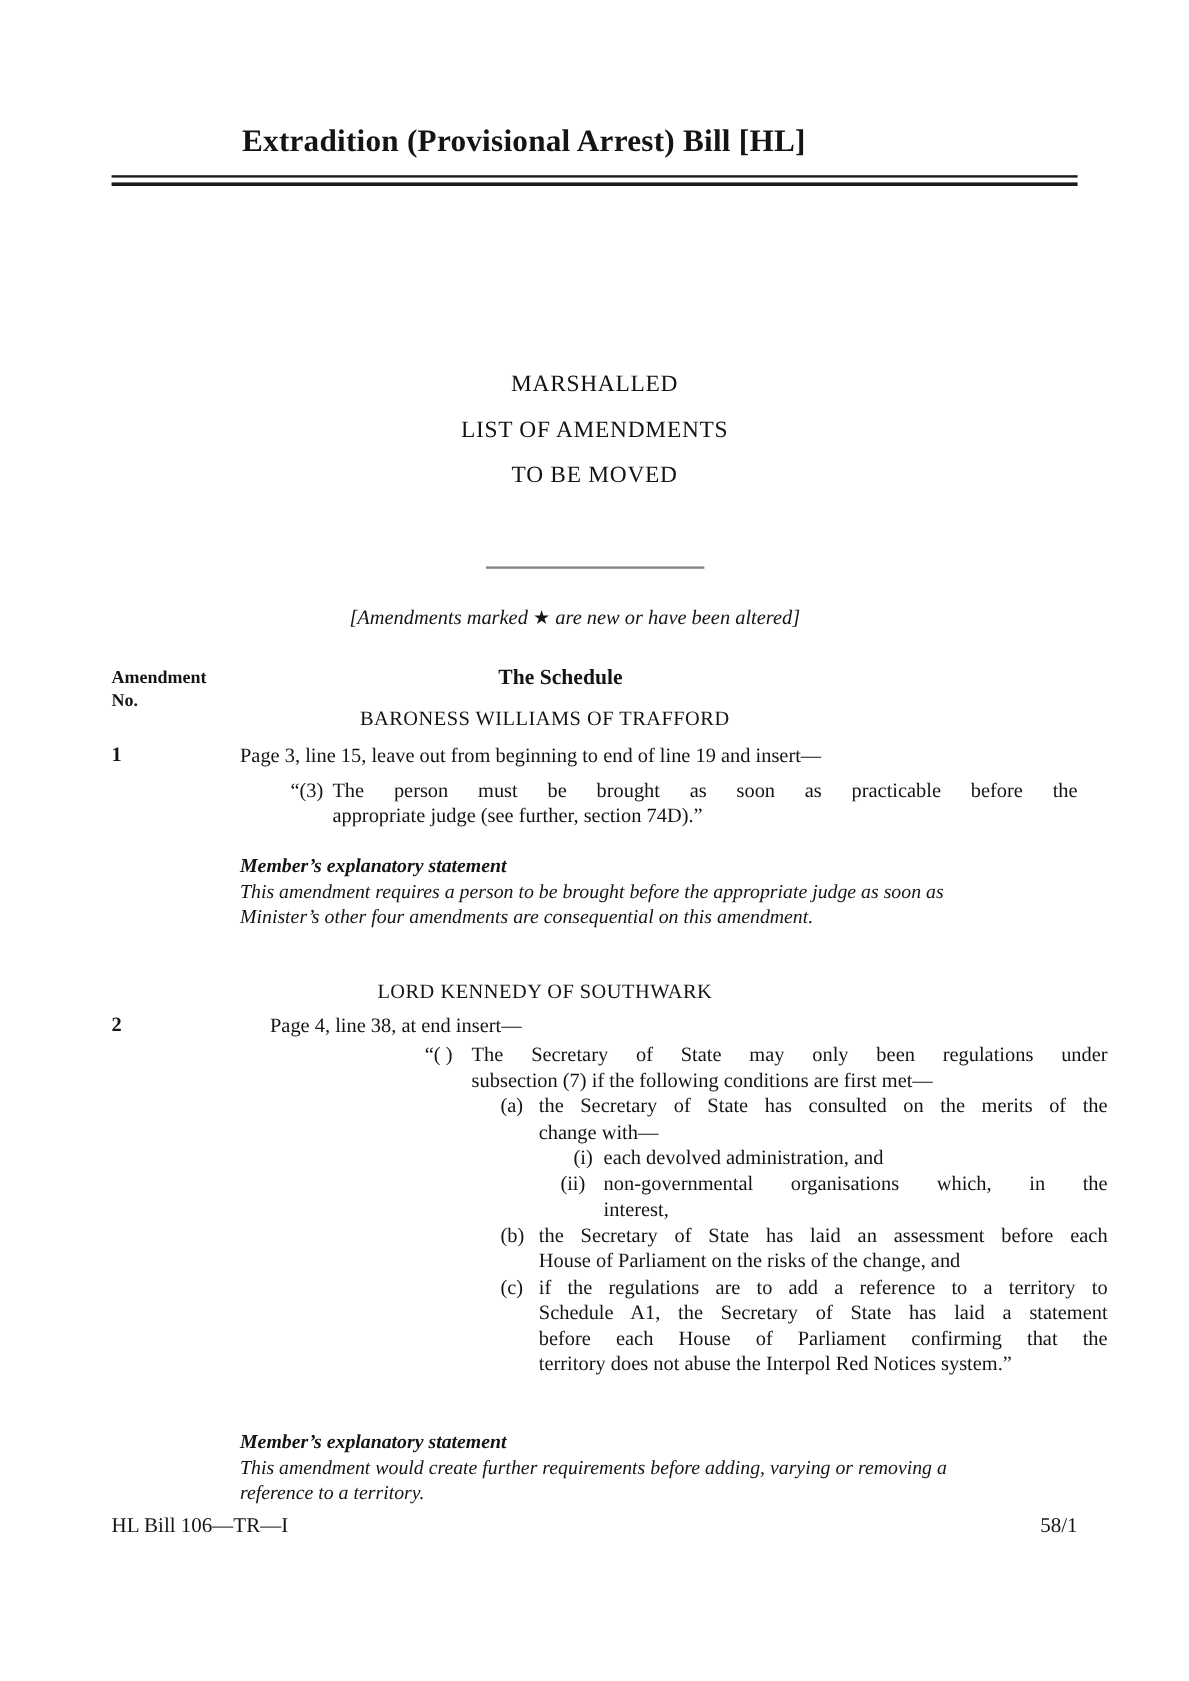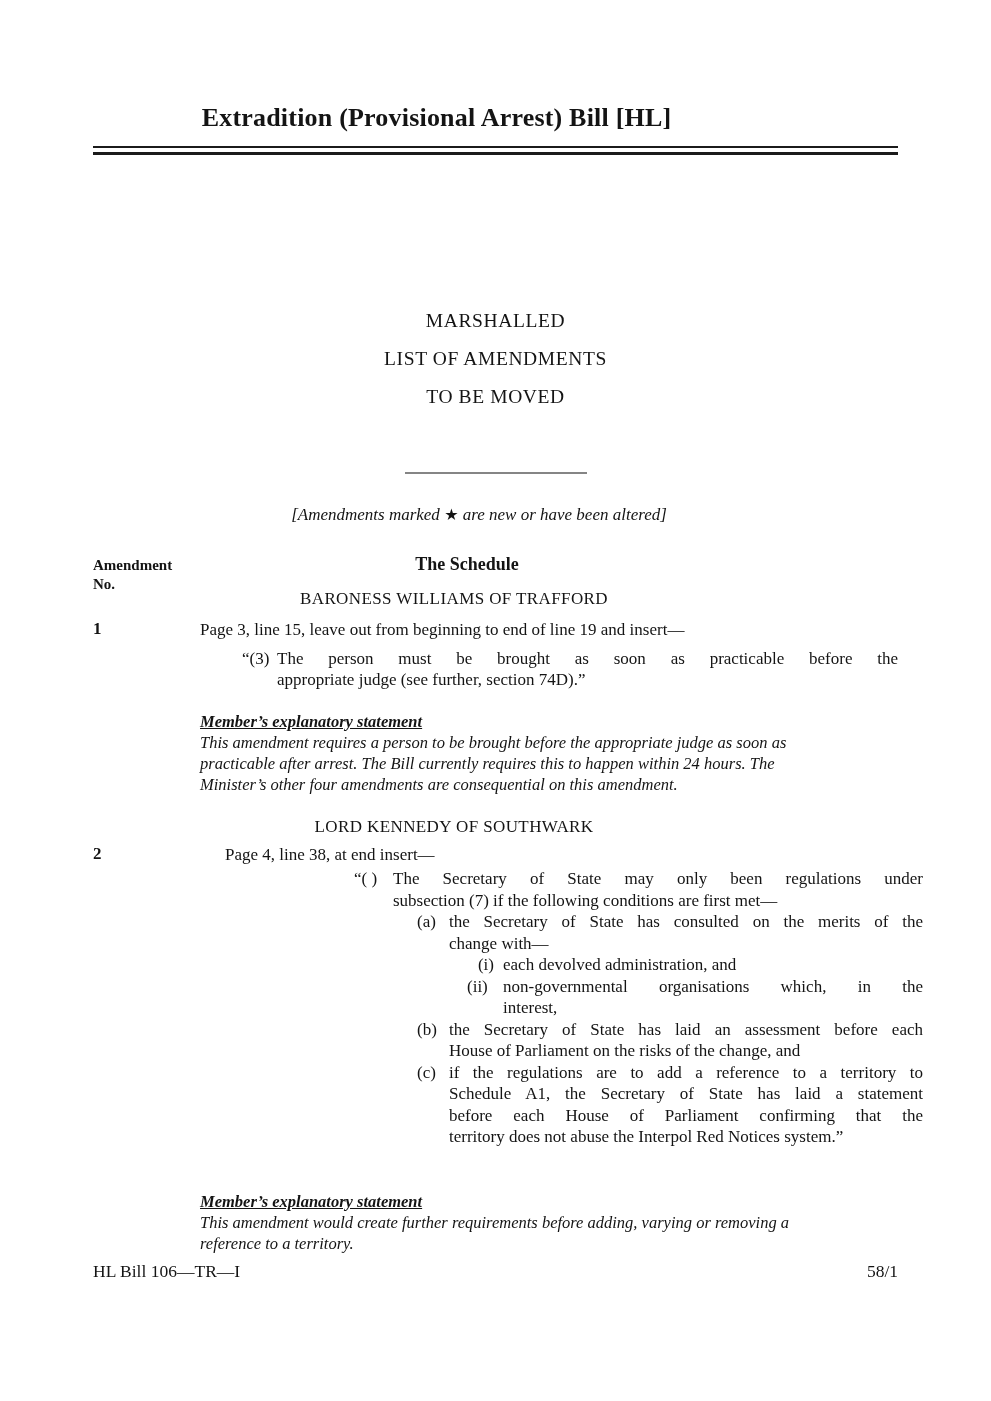--- a/index.html
+++ b/index.html
@@ -76,21 +76,21 @@
   .q2-abc { margin-left: 224px; width: 474px; }
   .q2-abc .mk { left: -32px; }
   .q2-rom { margin-left: 278px; width: 420px; }
   .q2-rom .mk { left: -36px; width: 27px; text-align: right; }
   .expl {
     position: absolute; left: 200px; width: 670px;
     font-style: italic; font-size: 16.5px;
   }
   .expl-1 { top: 711px; }
   .expl-2 { top: 1191px; }
-  .xhd { font-weight: bold; height: 21px; line-height: 21px; white-space: nowrap; text-decoration: underline; }
+  .xhd { font-weight: bold; height: 21px; line-height: 21px; white-space: nowrap; }
   .xln { height: 21px; line-height: 21px; white-space: nowrap; }
   .footer {
     position: absolute; top: 1261px; left: 93px; width: 805px;
     display: flex; justify-content: space-between;
     font-size: 17.5px;
     gap: 16px;
   }
 </style>
 </head>
 <body>
@@ -128,21 +128,20 @@
       <div class="ln jl">
         <span class="mk">“(3)</span><span>The person must be brought as soon as practicable before the</span>
       </div>
       <div class="ln">appropriate judge (see further, section 74D).”</div>
     </div>
   </div>
 
   <div class="expl expl-1">
     <div class="xhd">Member’s explanatory statement</div>
     <div class="xln">This amendment requires a person to be brought before the appropriate judge as soon as</div>
-    <div class="xln">practicable after arrest. The Bill currently requires this to happen within 24 hours. The</div>
     <div class="xln">Minister’s other four amendments are consequential on this amendment.</div>
   </div>
 
   <div class="sponsor sponsor-2">LORD KENNEDY OF SOUTHWARK</div>
 
   <div class="amd-num amd2-num">2</div>
   <div class="amd-body amd2-body">
     <div class="instr">Page 4, line 38, at end insert—</div>
 
     <div class="qblock q2-intro">

